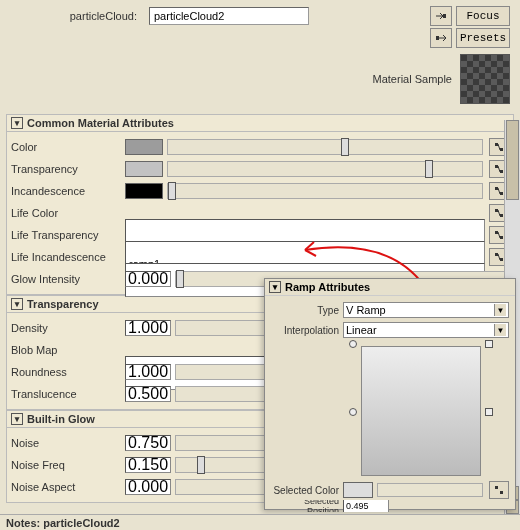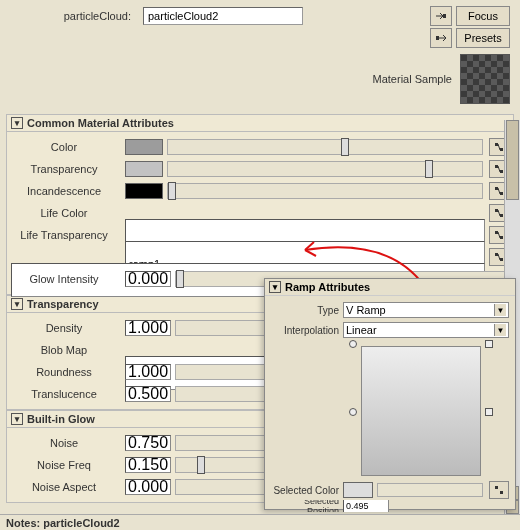--- a/index.html
+++ b/index.html
@@ -1,37 +1,37 @@
 <!DOCTYPE html>
 <html><head>
 <meta charset="utf-8">
 <style>
   * { box-sizing: border-box; font-family: "Segoe UI", Tahoma, sans-serif; font-size: 11px; }
   body { margin: 0; width: 520px; height: 530px; background: #e8e3d0; overflow: hidden; position: relative; }
   
-  .header-row { display: flex; align-items: center; padding: 6px 10px 2px 4px; gap: 4px; }
+  .header-row { display: flex; align-items: center; padding: 6px 10px 2px 10px; gap: 4px; }
   .label-left { width: 135px; text-align: right; padding-right: 8px; color: #333; }
   .field { background: #fff; border: 1px solid #999; border-top-color:#666; border-left-color:#666; height: 18px; padding: 1px 4px; flex: 0 0 160px; }
   .small-btn { width: 22px; height: 20px; border: 1px solid #888; background: #e4ddc8; display:flex; align-items:center; justify-content:center; }
   .small-btn svg { width: 12px; height: 12px; }
-  .text-btn { height: 20px; width: 54px; border: 1px solid #888; background: #e4ddc8; text-align:center; line-height:18px; }
+  .text-btn { height: 20px; width: 54px; border: 1px solid #888; background: #e4ddc8; text-align:center; line-height:18px;font-family:Liberation Mono, monospace; }
   .spacer { flex: 1; }
   
   .sample-row { display:flex; align-items:center; padding: 4px 10px 10px 10px; justify-content: flex-end; }
   .checker { width: 50px; height: 50px; background:
     repeating-conic-gradient(#5a5a5a 0% 25%, #3a3a3a 0% 50%) 0 0/12px 12px;
     border:1px solid #555; }
   
   .main { padding: 0 6px; }
   .section-head { display:flex; align-items:center; gap:4px; border:1px solid #bbb; background:#efe9d4; padding:2px 4px; font-weight:bold; color:#333; }
   .collapse-box { width:12px; height:12px; border:1px solid #555; display:flex; align-items:center; justify-content:center; font-size:9px; line-height:9px; }
   .section-body { border:1px solid #bbb; border-top:none; background:#efe9d4; padding:4px 0; }
   
   .row { display:flex; align-items:center; height:22px; padding:0 4px; gap:4px; }
-  .row .lbl { width:110px; text-align:center; padding-right:4px; color:#333; }
+  .row .lbl { width:110px; text-align:left; padding-right:4px; color:#333; }
   .swatch { width:38px; height:16px; border:1px solid #666; }
   .slider-track { flex:1; height:16px; position:relative; border:1px solid #aaa; background:#e8e3d0; margin-right:2px; }
   .slider-thumb { position:absolute; top:-2px; width:8px; height:18px; border:1px solid #555; background:#ddd; }
   .val-field { width:46px; height:16px; border:1px solid #888; border-top-color:#555; border-left-color:#555; background:#fff; padding:0 2px; font-size:16px; }
   .wide-field { flex:1; height:16px; border:1px solid #888; border-top-color:#555; border-left-color:#555; background:#fff; padding:16px 3px;margin-top:45px; }
   .conn-btn { width:20px; height:18px; border:1px solid #888; background:#e4ddc8; display:flex; align-items:center; justify-content:center; }
   .conn-btn svg { width:10px; height:10px; }
   
   .scrollbar { position:absolute; right:0; top:120px; width:16px; height:394px; background:#ddd; border-left:1px solid #aaa; }
   .scrollbar .thumb { position:absolute; top:0; left:1px; right:1px; height:80px; background:#c8c0a8; border:1px solid #888; }
@@ -151,20 +151,21 @@
       <div class="wide-field">ramp1</div>
       <div class="conn-btn">
           <svg viewBox="0 0 10 10">
             <rect x="1" y="1" width="3" height="3" fill="#333"></rect>
             <rect x="6" y="6" width="3" height="3" fill="#333"></rect>
             <path d="M4 2 L6 8" stroke="#333"></path>
           </svg>
         </div>
     </div>
     <div class="row">
+      <div class="lbl">Life Incandescence</div>
       <div class="wide-field"></div>
       <div class="conn-btn">
           <svg viewBox="0 0 10 10">
             <rect x="1" y="1" width="3" height="3" fill="#333"></rect>
             <rect x="6" y="6" width="3" height="3" fill="#333"></rect>
             <path d="M4 2 L6 8" stroke="#333"></path>
           </svg>
         </div>
     </div>
     <div class="row">

